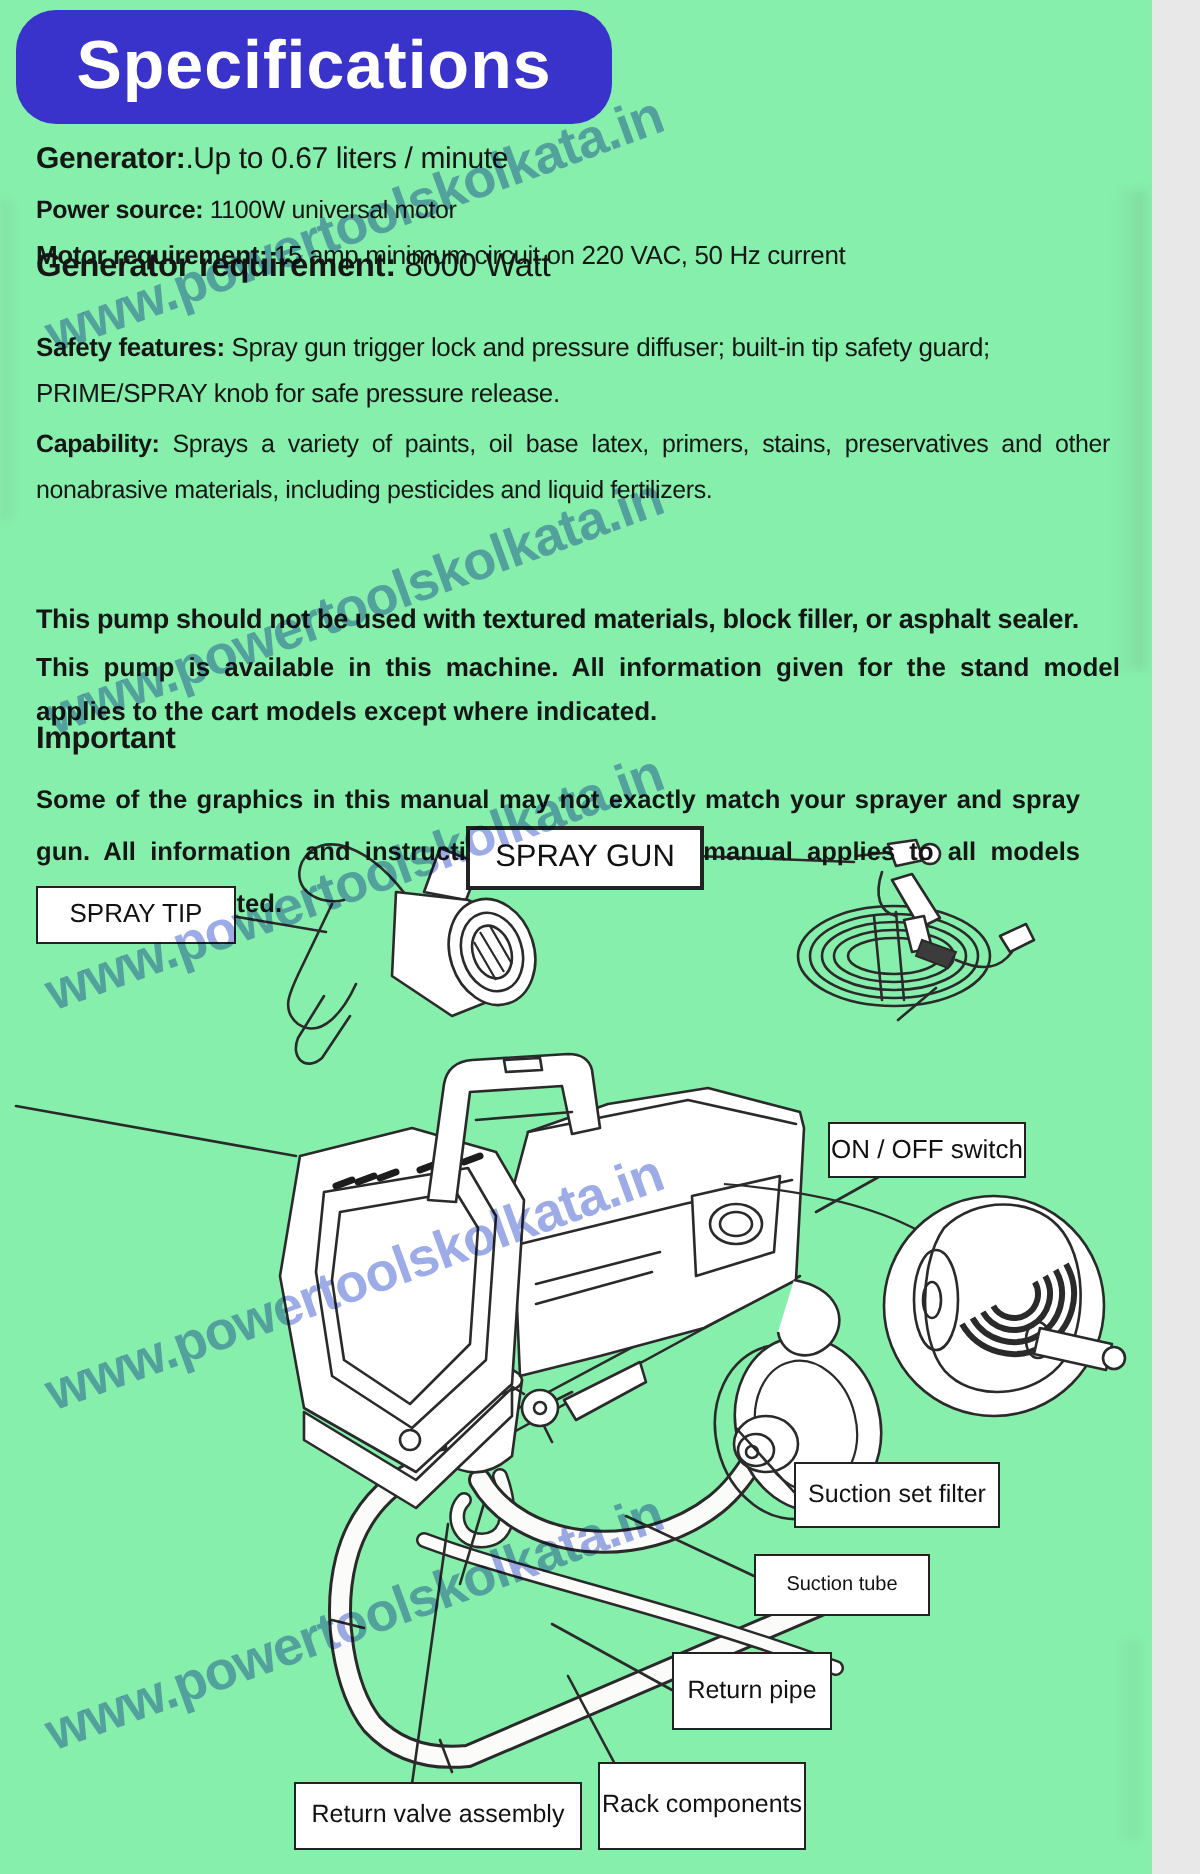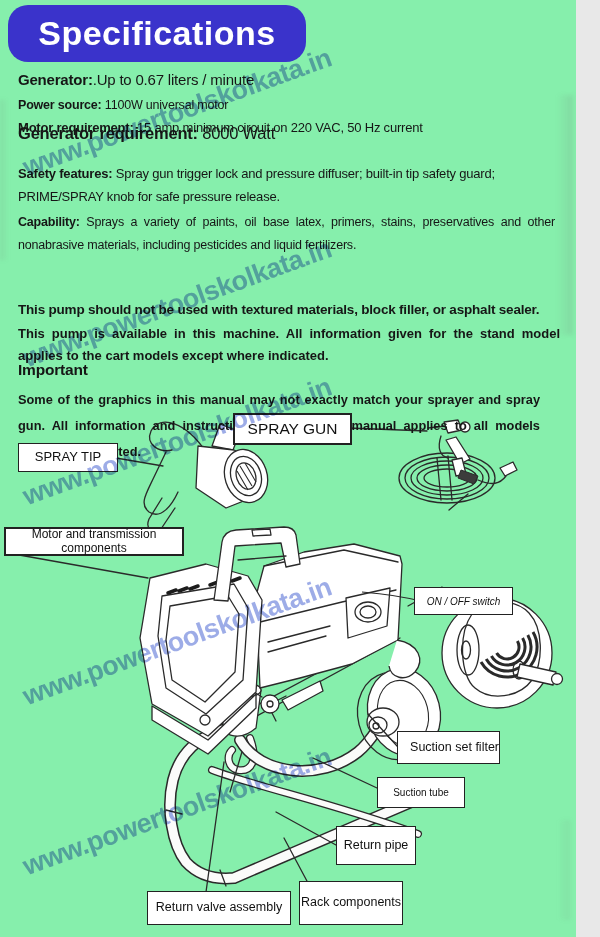--- a/index.html
+++ b/index.html
@@ -198,27 +198,24 @@
       <path class="ln" d="M206,492 L224,362"></path>
     </g>
   </svg>
 
   <div class="lbl" style="left:18px;top:443px;width:98px;height:27px;font-size:13px;">
       <span>SPRAY TIP</span>
     </div>
   <div class="lbl" style="left:233px;top:413px;width:115px;height:28px;font-size:15.5px;border-width:2px;">
       <span>SPRAY GUN</span>
     </div>
-  <div class="lbl" style="left:4px;top:527px;width:176px;height:25px;font-size:12px;border-width:2px;">
-      <span>Motor and transmission components</span>
-    </div>
-  <div class="lbl" style="left:414px;top:587px;width:97px;height:26px;font-size:10px;font-style:italic;">
+  <div class="lbl" style="left:414px;top:561px;width:97px;height:26px;font-size:13px;">
       <span>ON / OFF switch</span>
     </div>
-  <div class="lbl" style="left:397px;top:731px;width:101px;height:31px;font-size:12.5px;justify-content:flex-end;">
+  <div class="lbl" style="left:397px;top:731px;width:101px;height:31px;font-size:12.5px;">
       <span>Suction set filter</span>
     </div>
   <div class="lbl" style="left:377px;top:777px;width:86px;height:29px;font-size:10px;">
       <span>Suction tube</span>
     </div>
   <div class="lbl" style="left:336px;top:826px;width:78px;height:37px;font-size:12.5px;">
       <span>Return pipe</span>
     </div>
   <div class="lbl" style="left:299px;top:881px;width:102px;height:42px;font-size:12.5px;">
       <span>Rack components</span>

